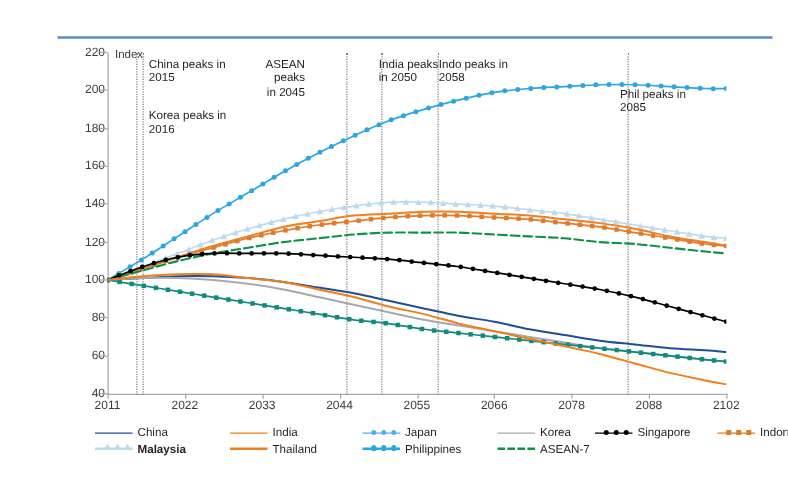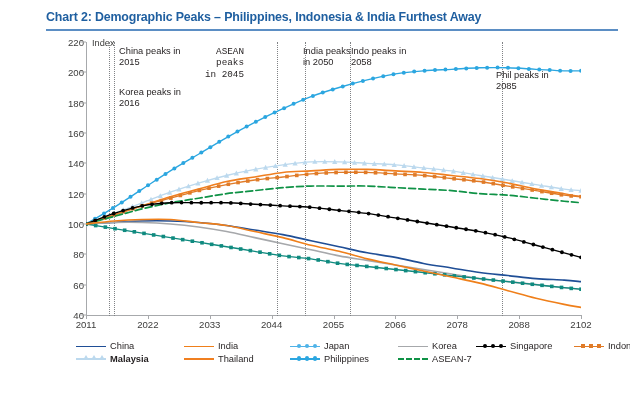--- a/index.html
+++ b/index.html
@@ -53,21 +53,20 @@
   
   .source{position:absolute;left:46px;top:375px;font-size:9.4px;color:#231f20;}
 
   svg{display:block;}
 </style>
 </head>
 <body>
 
 <div id="root">
 
-  <div class="title">Chart 2: Demographic Peaks – Philippines, Indonesia &amp; India Furthest Away</div>
   <div class="title-rule"></div>
 
   <div class="axis-line-y"></div>
   <div class="axis-line-x"></div>
 
   <div class="index-label">Index</div>
 
   <div id="yticks">
       <div class="ytick" style="top: 42px; left: 44px; right: auto;">220</div>
       <div class="ytickmark" style="top: 42px;"></div>
@@ -116,21 +115,21 @@
       <div class="vline" style="left: 277.25px; height: 274px;"></div>
       <div class="vline" style="left: 305.375px; height: 274px;"></div>
       <div class="vline" style="left: 350.375px; height: 274px;"></div>
       <div class="vline" style="left: 502.25px; height: 274px;"></div>
     </div>
   <div id="annos">
       <div class="anno" style="left: 119px; top: 46px;">China peaks in
 2015</div>
       <div class="anno" style="left: 119px; top: 87px;">Korea peaks in
 2016</div>
-      <div class="anno right" style="left: 196px; top: 46px; width: 48px; font-family: Liberation Mono, monospace;">ASEAN peaks
+      <div class="anno right" style="left: 196px; top: 46px; width: 48px;">ASEAN peaks
 in 2045</div>
       <div class="anno" style="left: 303px; top: 46px;">India peaks
 in 2050</div>
       <div class="anno" style="left: 351px; top: 46px;">Indo peaks in
 2058</div>
       <div class="anno" style="left: 496px; top: 70px;">Phil peaks in
 2085</div>
     </div>
 
   <svg class="plot" id="plotsvg" width="495" height="273" viewBox="0 0 495 273">

